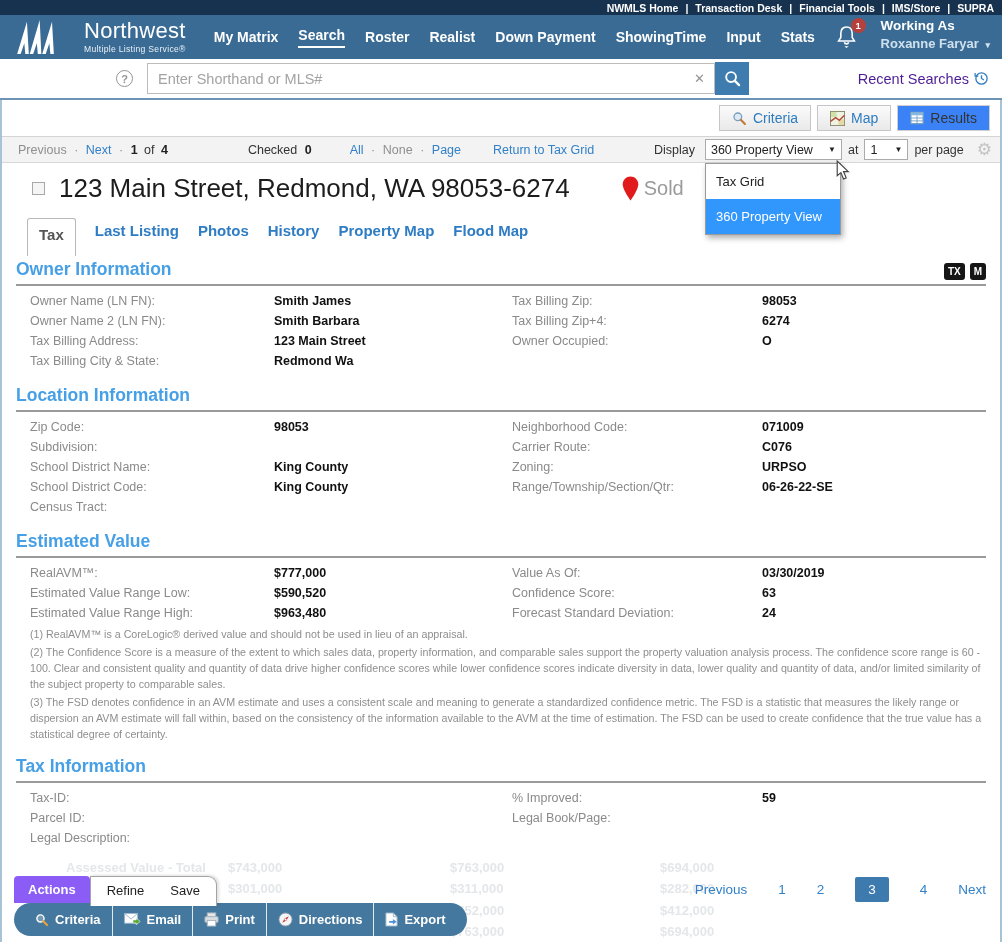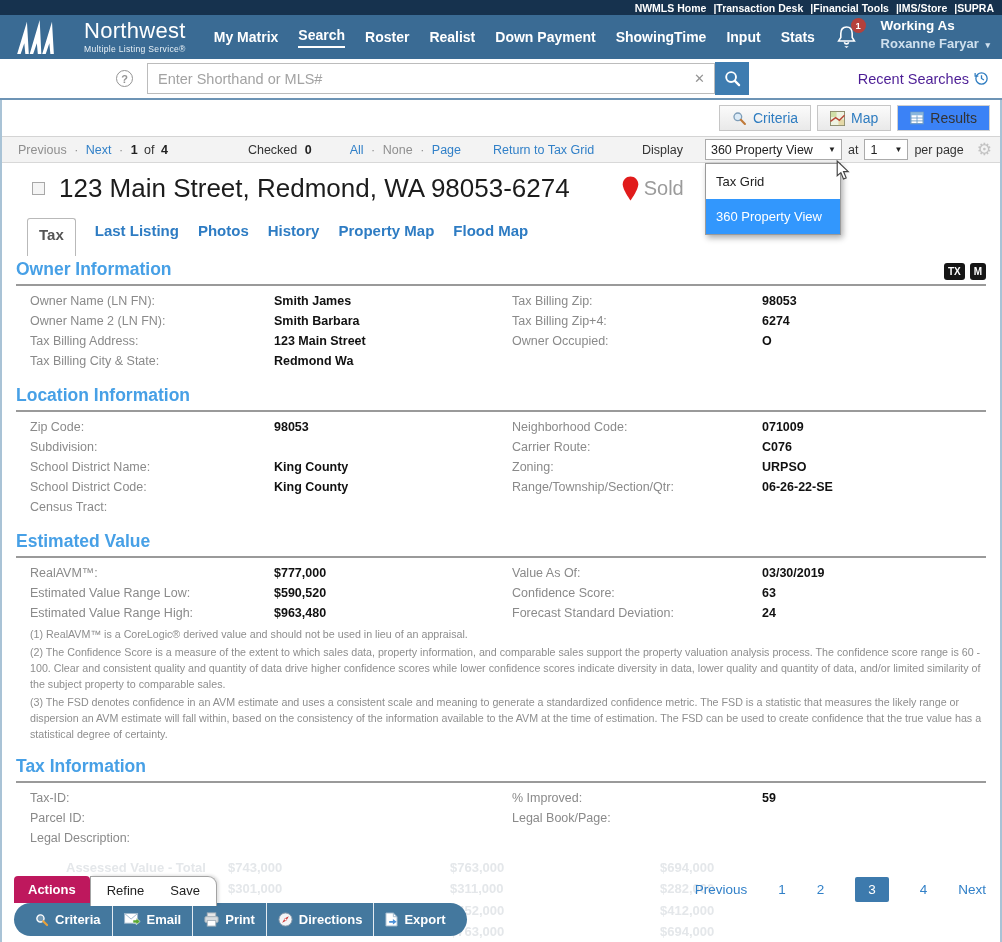--- a/index.html
+++ b/index.html
@@ -1,21 +1,21 @@
 <!DOCTYPE html>
 <html><head>
 <meta charset="utf-8">
 <style>
   * { box-sizing: border-box; margin: 0; padding: 0; }
   body { background:#c8c8c8; font-family:"Liberation Sans", sans-serif; }
   .page { width:1002px; height:942px; background:#fff; position:relative; overflow:hidden; margin:0 auto; }
 
   
   .topbar { height:15px; background:#16324e; display:flex; justify-content:flex-end; align-items:center; padding-right:8px; }
-  .tlink { color:#fff; font-size:10.5px; font-weight:bold; }
+  .tlink { color:#fff; font-size:10.5px; font-weight:bold; margin-left:7px; }
   .tpipe { color:#fff; font-size:10.5px; font-weight:bold; margin-left:7px; }
 
   
   .header { height:44px; background:#3a6b94; display:flex; align-items:center; position:relative; }
   .logo { display:flex; align-items:center; margin-left:12px; gap:22px; }
   .logo-title { color:#fff; font-size:22px; letter-spacing:.3px; line-height:1; }
   .logo-sub { color:#e9f1f7; font-size:8.6px; letter-spacing:.3px; margin-top:2px; }
   .mainnav { display:flex; gap:20px; margin-left:28px; align-items:center; }
   .nav-item { color:#fff; font-weight:bold; font-size:14px; }
   .nav-item.active { border-bottom:2px solid #fff; padding-bottom:3px; }
@@ -45,21 +45,21 @@
 
   
   .navstrip { height:27px; background:#f3f3f3; border-top:1px solid #d4d4d4; border-bottom:1px solid #d8d8d8; display:flex; align-items:center; font-size:12.5px; color:#333; }
   .muted { color:#8f8f8f; }
   .link { color:#3180c8; }
   .sep-dot { color:#8f8f8f; margin:0 4px; }
   .b { font-weight:bold; color:#222; }
   .grp1 { margin-left:16px; } .grp2 { margin-left:80px; } .grp3 { margin-left:38px; } .grp4 { margin-left:32px; }
   .grpR { margin-left:auto; margin-right:8px; display:flex; align-items:center; }
   .of-word { margin:0 3px; }
-  .dd-wrap { position:relative; display:inline-block; margin-left:22px; }
+  .dd-wrap { position:relative; display:inline-block; margin-left:10px; }
   .selbox { width:137px; height:21px; border:1px solid #ababab; background:#fff; display:flex; align-items:center; justify-content:space-between; padding:0 5px; font-size:12.5px; color:#222; }
   .selbox.small { width:44px; }
   .sel-caret { font-size:8px; color:#222; }
   .at-word, .pp-word { margin:0 6px; }
   .gear { color:#c3c3c3; font-size:17px; margin-left:7px; }
 
   .dd-panel { position:absolute; left:0; top:24px; width:136px; background:#fff; border:1px solid #9a9a9a; box-shadow:2px 3px 6px rgba(0,0,0,.32); z-index:60; }
   .dd-item { padding:10px 10px; font-size:13px; color:#222; }
   .dd-item.sel { background:#3297fd; color:#fff; }
   .cursor { position:absolute; right:-8px; top:21px; z-index:70; }
@@ -90,21 +90,21 @@
   .fv2 { flex:1; color:#111; font-weight:bold; }
   .footnotes { padding-left:14px; margin-top:3px; }
   .fn { font-size:10.7px; color:#8e8e8e; line-height:1.5; margin-bottom:2px; max-width:958px; }
 
   
   .bgtxt { position:absolute; font-size:13px; font-weight:bold; color:#e4e7ea; z-index:1; white-space:nowrap; }
 
   
   .actions-wrap { position:absolute; left:14px; bottom:6px; z-index:20; }
   .p-tabs { display:flex; align-items:flex-end; position:relative; z-index:2; }
-  .pt-active { background:#be185d; color:#fff; font-weight:bold; font-size:13px; padding:6px 14px; border-radius:4px 4px 0 0; }
+  .pt-active { background:#8b5cf6; color:#fff; font-weight:bold; font-size:13px; padding:6px 14px; border-radius:4px 4px 0 0; }
   .pt-group { background:#fff; border:1px solid #a3a3a3; border-bottom:none; border-radius:0 9px 0 0; display:flex; padding:6px 16px 8px; gap:26px; box-shadow:2px -1px 3px rgba(0,0,0,.12); margin-bottom:-3px; }
   .pt { color:#222; font-size:13px; }
   .abar { background:#44789e; height:33px; border-radius:17px; display:flex; align-items:center; padding:0 10px; width:fit-content; position:relative; z-index:1; }
   .abtn { display:flex; align-items:center; gap:6px; color:#fff; font-weight:bold; font-size:13px; padding:0 11px; height:33px; }
   .abtn + .abtn { border-left:1px solid rgba(255,255,255,.85); }
 
   
   .pagination { position:absolute; right:16px; bottom:40px; display:flex; align-items:center; gap:31px; font-size:13.5px; z-index:20; }
   .pg { color:#3180c8; }
   .pg.active { background:#3d7aad; color:#fff; padding:5px 13px; border-radius:2px; }

